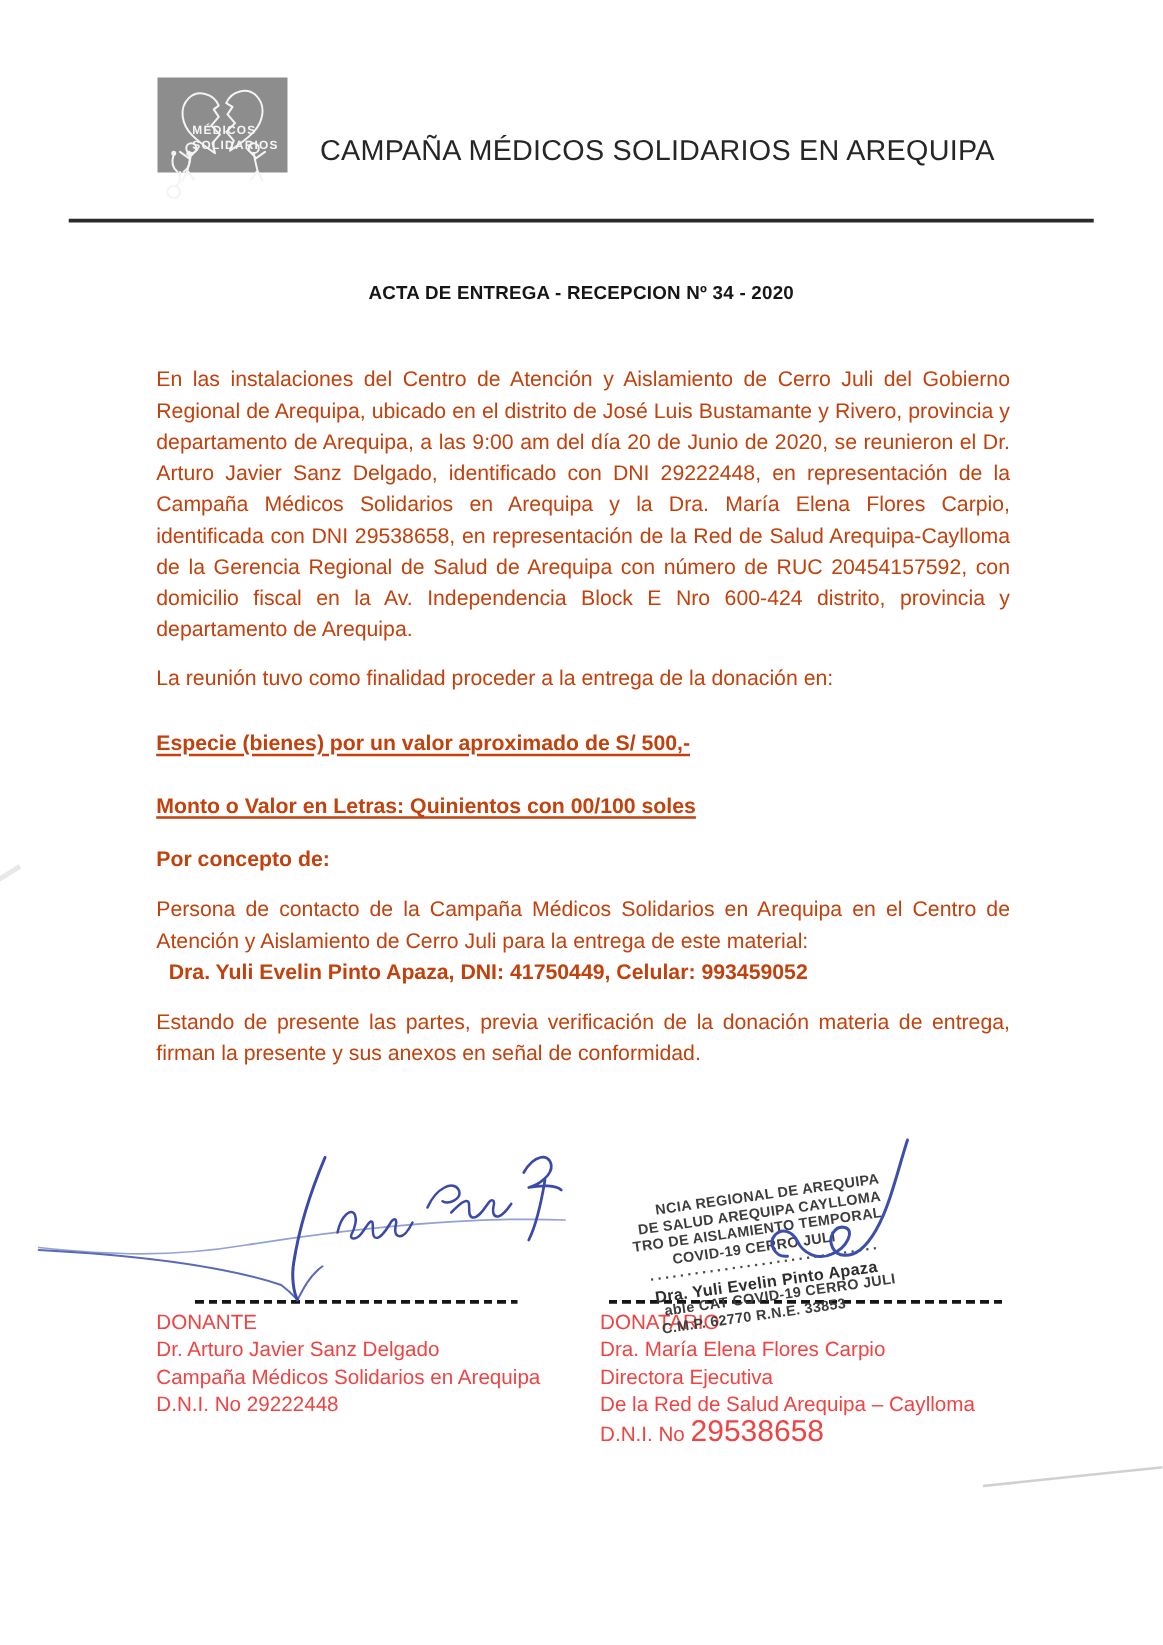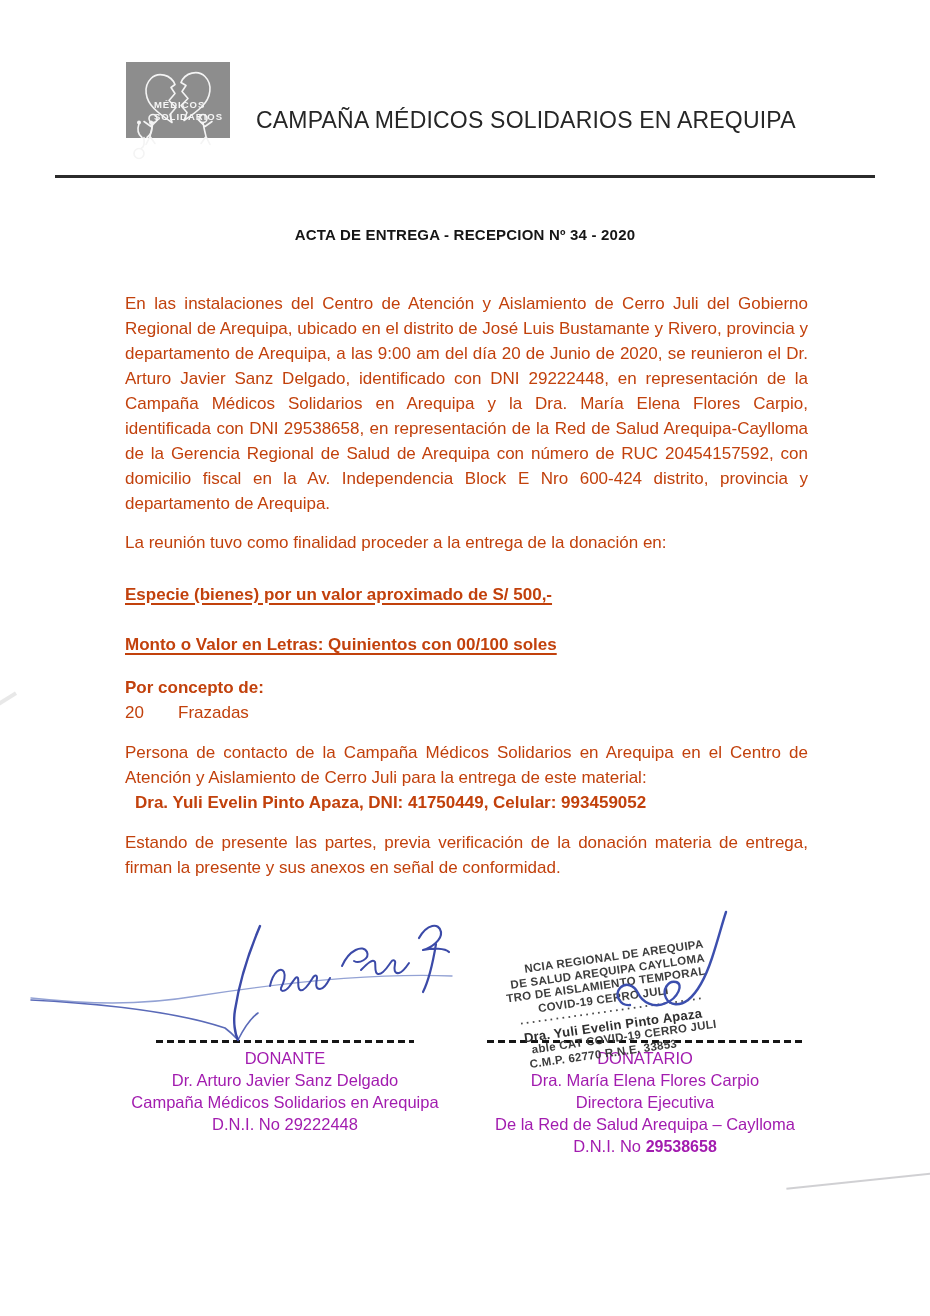--- a/index.html
+++ b/index.html
@@ -35,23 +35,23 @@
   
   .sig-row { position:absolute; top:920px; left:125px; width:690px; display:flex; }
   .sig-col-left { width:320px; position:relative; }
   .sig-col-right { width:330px; margin-left:35px; position:relative; }
   .sig-space { height:120px; position:relative; }
   .sig-ink-left { position:absolute; left:-98px; top:-2px; }
   .sig-ink-right { position:absolute; left:88px; top:-10px; z-index:3; }
   .dash-line { height:3px; background:repeating-linear-gradient(90deg,#161616 0 7px,transparent 7px 11px); }
   .dash-left { width:258px; margin:0 auto; }
   .dash-right { width:316px; margin:0 auto; position:relative; z-index:1; }
-  .sig-lines { text-align:center; font-size:16.5px; line-height:22px; padding-top:4px; color:#a21caf; }
+  .sig-lines { text-align:left; font-size:16.5px; line-height:22px; padding-top:4px; color:#ef4444; }
   .sig-lines div { white-space:nowrap; }
-  .dni-big { font-size:16px;font-weight:bold; }
+  .dni-big { font-size:24px; }
   
   .stamp { position:absolute; top:26px; left:24px; width:286px; transform:rotate(-8deg);
            z-index:2; color:#3d3d3d; font-weight:bold; font-size:11.5px; line-height:13.5px;
            letter-spacing:0.3px; }
   .stamp .s1 { margin-left:26px; }
   .stamp .s2 { margin-left:10px; }
   .stamp .s3 { margin-left:4px; }
   .stamp .s4 { margin-left:34px; }
   .stamp .sdots { margin-left:14px; letter-spacing:2px; font-size:12px; color:#4a4a4a; }
   .stamp .sname { margin-left:16px; font-size:13px; color:#2e2e2e; }
@@ -100,24 +100,20 @@
   <div class="rule"></div>
 
   <div class="doc-title">ACTA DE ENTREGA - RECEPCION Nº 34 - 2020</div>
 
   <div class="content">
     <p>En las instalaciones del Centro de Atención y Aislamiento de Cerro Juli del Gobierno Regional de Arequipa, ubicado en el distrito de José Luis Bustamante y Rivero, provincia y departamento de Arequipa, a las 9:00 am del día 20 de Junio de 2020, se reunieron el Dr. Arturo Javier Sanz Delgado, identificado con DNI 29222448, en representación de la Campaña Médicos Solidarios en Arequipa y la Dra. María Elena Flores Carpio, identificada con DNI 29538658, en representación de la Red de Salud Arequipa-Caylloma de la Gerencia Regional de Salud de Arequipa con número de RUC 20454157592, con domicilio fiscal en la Av. Independencia Block E Nro 600-424 distrito, provincia y departamento de Arequipa.</p>
     <p class="p-purpose">La reunión tuvo como finalidad proceder a la entrega de la donación en:</p>
     <p class="u-bold">Especie (bienes) por un valor aproximado de S/ 500,-</p>
     <p class="u-bold u-bold2">Monto o Valor en Letras: Quinientos con 00/100 soles</p>
     <p class="concepto-label">Por concepto de:</p>
-    <div class="concepto-row">
-      <span class="concepto-qty">20</span>
-      <span>Frazadas</span>
-    </div>
     <p class="p-contact">Persona de contacto de la Campaña Médicos Solidarios en Arequipa en el Centro de Atención y Aislamiento de Cerro Juli para la entrega de este material:</p>
     <div class="contact-bold">Dra. Yuli Evelin Pinto Apaza, DNI: 41750449, Celular: 993459052</div>
     <p class="p-closing">Estando de presente las partes, previa verificación de la donación materia de entrega, firman la presente y sus anexos en señal de conformidad.</p>
   </div>
 
   <div class="sig-row">
 
     <div class="sig-col-left">
       <div class="sig-space">
         <svg class="sig-ink-left" width="440" height="132" viewBox="0 0 440 132">

